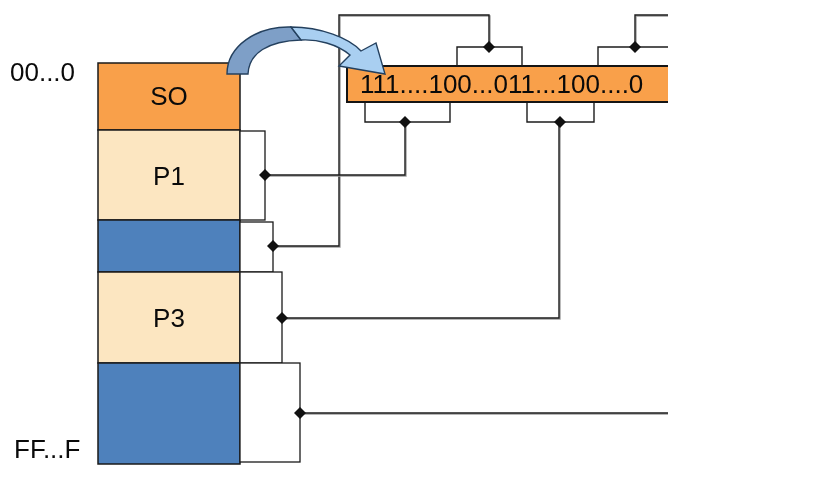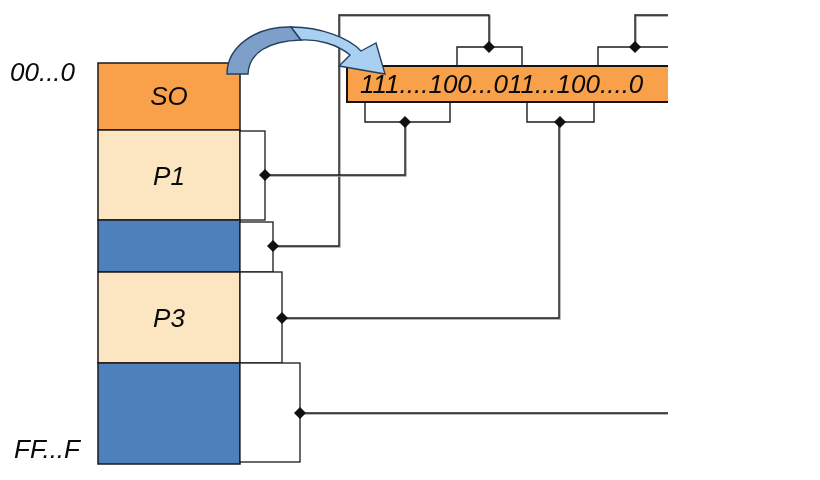--- a/index.html
+++ b/index.html
@@ -1,19 +1,19 @@
 <!DOCTYPE html>
 <html><head>
 <meta charset="utf-8">
 <title>Memory bitmap diagram</title>
 <style>
   html,body { margin:0; padding:0; background:#ffffff; }
   .stage {
     position:relative; width:668px; height:480px; background:#ffffff;
-    font-family:"Liberation Sans", sans-serif; overflow:hidden;font-style:italic;
+    font-family:"Liberation Sans", sans-serif; overflow:hidden;
   }
   svg { position:absolute; left:0; top:0; }
   text {
     font-family:"Liberation Sans", sans-serif;
     font-size:26px;
     fill:#0a0a0a;
   }
   .seg-rect   { stroke:#1a1a1a; stroke-width:1.5; }
   .callout    { stroke:#1a1a1a; stroke-width:1.3; }
   .bar-rect   { stroke:#141414; stroke-width:2; }

